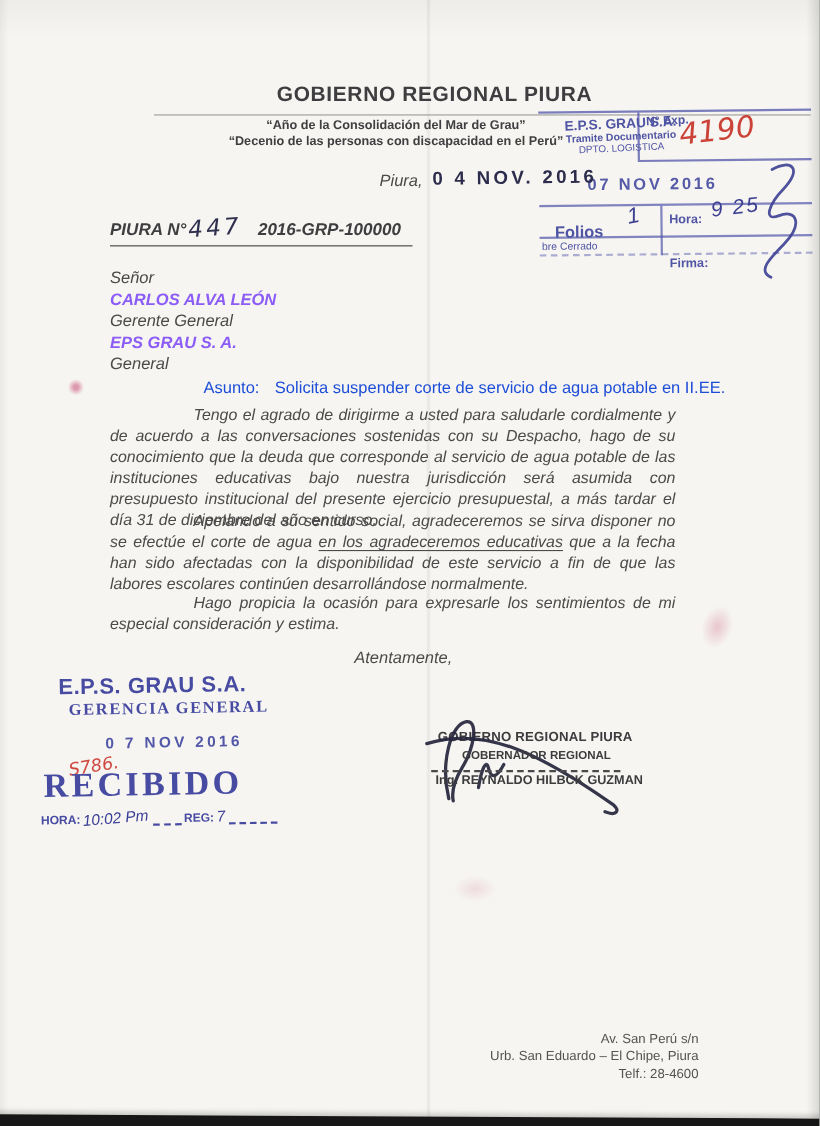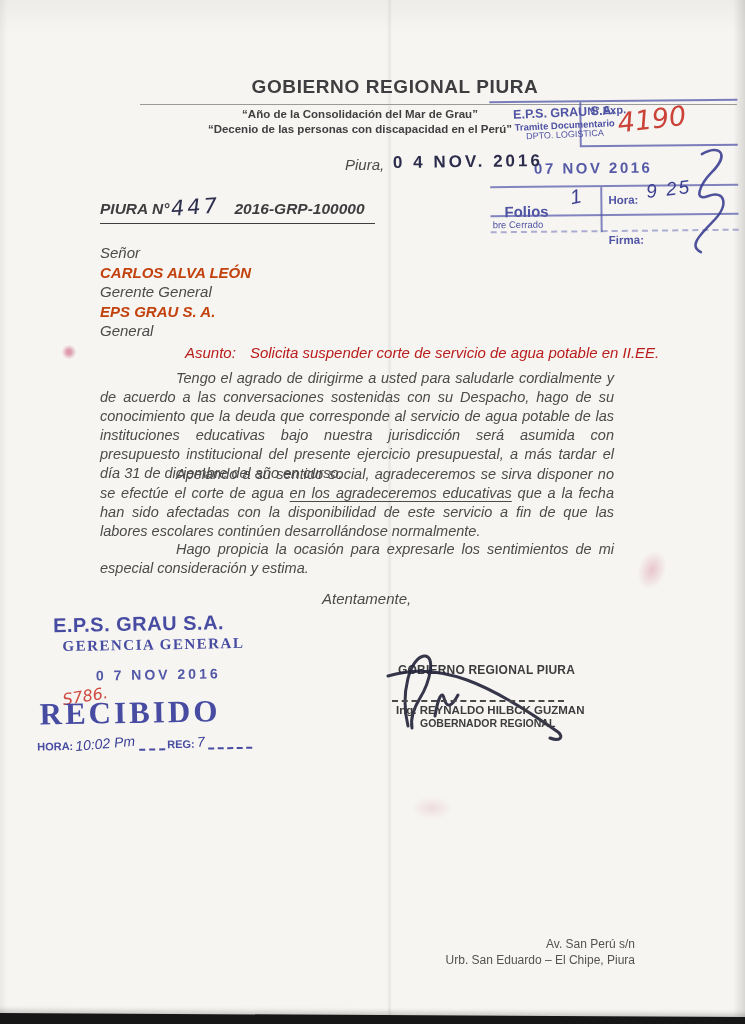--- a/index.html
+++ b/index.html
@@ -78,23 +78,23 @@
     letter-spacing:3px;color:#2c2c4c;transform:rotate(-0.8deg);white-space:nowrap;}
   
   .oficio{position:absolute;left:100px;top:195px;display:flex;align-items:baseline;
     border-bottom:1.7px solid #3e3e40;padding:0 10px 4px 0;color:#3e3e40;
     font-style:italic;font-weight:bold;font-size:15.5px;}
   .oficio-number{font-size:21px;font-weight:normal;font-style:italic;color:#2f2f4e;
     transform:rotate(-4deg);letter-spacing:3px;margin:0 14px 0 2px;font-family:"DejaVu Sans",sans-serif;}
   
   .addressee{position:absolute;left:100px;top:231px;font-size:15px;font-style:italic;
     color:#4a4a4a;line-height:19.5px;margin-top:12px;}
-  .addr-bold{font-weight:bold;color:#c2410c;}
-  
-  .subject{position:absolute;left:185px;top:344px;font-size:15px;font-style:italic;color:#b91c1c;white-space:nowrap;}
+  .addr-bold{font-weight:bold;color:#8b5cf6;}
+  
+  .subject{position:absolute;left:185px;top:344px;font-size:15px;color:#1d4ed8;white-space:nowrap;}
   .subject-label{margin-right:14px;}
   .para{position:absolute;left:100px;width:514px;font-size:14.5px;font-style:italic;
     color:#4b4b4b;line-height:19px;text-align:justify;text-indent:76px;}
   .para1{top:369px;} .para2{top:465px;} .para3{top:540px;}
   .ul{text-decoration:underline;text-underline-offset:3px;}
   .closing{position:absolute;left:322px;top:590px;font-size:15px;font-style:italic;color:#4b4b4b;}
   
   .stamp-received{position:absolute;left:36px;top:612px;width:290px;height:135px;
     color:#474ca2;transform:rotate(-1deg);}
   .sr-org{position:absolute;left:18px;top:0;font-size:20px;font-weight:bold;letter-spacing:0.5px;}
@@ -111,21 +111,21 @@
   .sr-hw{font-style:italic;font-size:14px;font-weight:normal;color:#3a3e96;
     transform:rotate(-4deg);margin:0 2px;}
   .sr-dash{display:inline-block;width:26px;height:4px;border-bottom:2.5px dashed #474ca2;margin:0 2px;}
   .sr-dash-wide{width:44px;}
   
   .sig-org{position:absolute;left:398px;top:663px;font-size:12px;font-weight:bold;
     color:#3c3c3e;letter-spacing:0.2px;white-space:nowrap;}
   .sig-svg{position:absolute;left:378px;top:638px;width:195px;height:108px;}
   .sig-dash{position:absolute;left:392px;top:700px;width:172px;border-top:2px dashed #4a4a4c;}
   .sig-name{position:absolute;left:396px;top:704px;font-size:11.5px;font-weight:bold;color:#3c3c3e;white-space:nowrap;}
-  .sig-role{position:absolute;left:420px;top:717px;font-size:10.5px;font-weight:bold;color:#3c3c3e;white-space:nowrap;}
+  .sig-role{position:absolute;left:420px;top:681px;font-size:10.5px;font-weight:bold;color:#3c3c3e;white-space:nowrap;}
   
   .footer{position:absolute;left:358px;top:936px;width:277px;text-align:right;
     font-size:12px;color:#535353;line-height:16px;}
 </style>
 </head>
 <body>
 
 <div class="page">
 
   <div class="shade-top"></div>
@@ -216,16 +216,17 @@
     <path d="M57 78 C60 60 64 52 66 60 C68 68 72 72 80 57" fill="none" stroke="#25253d" stroke-width="3" stroke-linecap="round" opacity="0.92"></path>
     <path d="M10 38 C62 22 112 46 180 94 C186 99 182 104 172 100" fill="none" stroke="#25253d" stroke-width="3" stroke-linecap="round" opacity="0.92"></path>
   </svg>
   <div class="sig-dash"></div>
   <div class="sig-name">Ing. REYNALDO HILBCK GUZMAN</div>
   <div class="sig-role">GOBERNADOR REGIONAL</div>
 
   <div class="footer">
     <div>Av. San Perú s/n</div>
     <div>Urb. San Eduardo – El Chipe, Piura</div>
+    <div>Telf.: 28-4600</div>
   </div>
 
   <div class="bottom-bar"></div>
 </div>
 
 </body></html>

